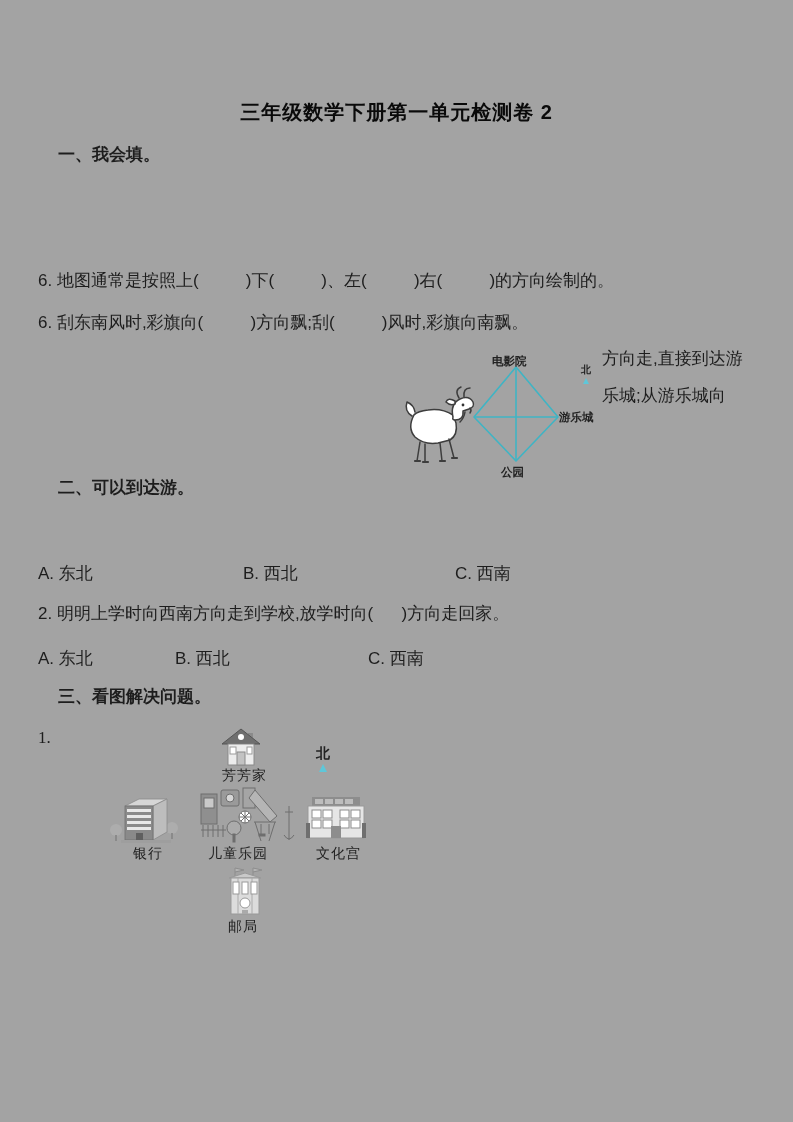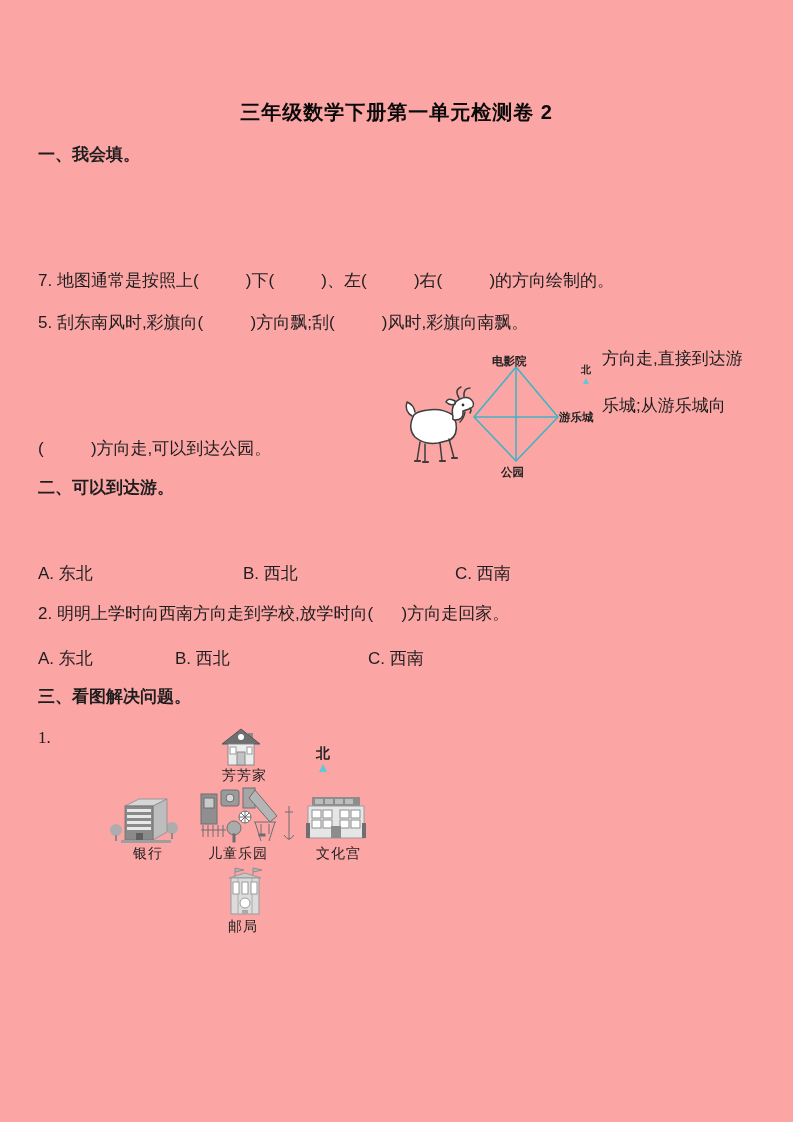--- a/index.html
+++ b/index.html
@@ -1,19 +1,19 @@
 <!DOCTYPE html>
 <html><head>
 <meta charset="utf-8">
 <style>
   html,body{margin:0;padding:0;background:#ffffff;}
-  .page{position:relative;width:793px;height:1122px;background:#fca5a5;overflow:hidden;
+  .page{position:relative;width:793px;height:1122px;background:#a3a3a3;overflow:hidden;
         font-family:"Liberation Sans",sans-serif;color:#1d1d1d;}
   .line{position:absolute;left:38px;font-size:17px;line-height:20px;white-space:pre;color:#1d1d1d;}
-  .bold{font-weight:bold;}
+  .bold{font-weight:bold;margin-left:20px;}
   .title{position:absolute;left:0;right:0;top:99px;text-align:center;
          font-size:20px;font-weight:bold;color:#0a0a0a;letter-spacing:1px;}
   .serifnum{font-family:"Liberation Serif",serif;}
   .opt{position:absolute;font-size:17px;white-space:pre;}
   
   .fig-label{position:absolute;font-size:11.5px;font-weight:bold;color:#222;white-space:pre;}
   .north{position:absolute;display:flex;flex-direction:column;align-items:center;}
   .north .char{font-weight:bold;color:#222;font-family:"Liberation Serif",serif;}
   .tri{width:0;height:0;border-left:4px solid transparent;border-right:4px solid transparent;
        border-bottom:8px solid #5ec7d9;margin-top:1px;}
@@ -26,25 +26,24 @@
   svg{position:absolute;display:block;}
 </style>
 </head>
 <body>
 
 <div class="page">
 
   <div class="title">三年级数学下册第一单元检测卷 2</div>
 
   <div class="line bold" style="top:145px">一、我会填。</div>
-  <div class="line" style="top:271px">7. 地图通常是按照上(          )下(          )、左(          )右(          )的方向绘制的。</div>
-  <div class="line" style="top:313px">5. 刮东南风时,彩旗向(          )方向飘;刮(          )风时,彩旗向南飘。</div>
+  <div class="line" style="top:271px">6. 地图通常是按照上(          )下(          )、左(          )右(          )的方向绘制的。</div>
+  <div class="line" style="top:313px">6. 刮东南风时,彩旗向(          )方向飘;刮(          )风时,彩旗向南飘。</div>
   <div class="line" style="top:349px;left:602px">方向走,直接到达游</div>
-  <div class="line" style="top:396px;left:602px">乐城;从游乐城向</div>
-  <div class="line" style="top:439px">(          )方向走,可以到达公园。</div>
+  <div class="line" style="top:386px;left:602px">乐城;从游乐城向</div>
 
   <svg style="left:402px;top:386px" width="74" height="78" viewBox="0 0 74 78">
     <g fill="#ffffff" stroke="#3d3d3d" stroke-width="1.5" stroke-linecap="round" stroke-linejoin="round">
       <path d="M10 30 Q2 25 5 16 Q12 19 13 26"></path>
       <path d="M12 29 Q5 42 13 51 Q22 59 36 57 L48 54 Q56 49 54 37 L51 29 Q40 22 26 24 Q16 25 12 29 Z"></path>
       <path d="M18 56 L15 75 M23 58 L23 76 M38 57 L40 75 M47 53 L52 72" fill="none"></path>
       <path d="M13 75 L18 75 M21 76 L26 76 M38 75 L43 75 M50 72 L55 72" fill="none" stroke-width="2.2"></path>
       <path d="M51 31 Q48 18 58 13 Q67 9 71 16 Q73 21 67 23 L61 25 Q62 34 53 34 Q50 34 51 31 Z"></path>
       <path d="M57 12 Q52 4 59 1 M62 11 Q61 2 68 2" fill="none"></path>
       <path d="M53 15 Q46 11 44 16 Q48 20 53 18 Z"></path>

